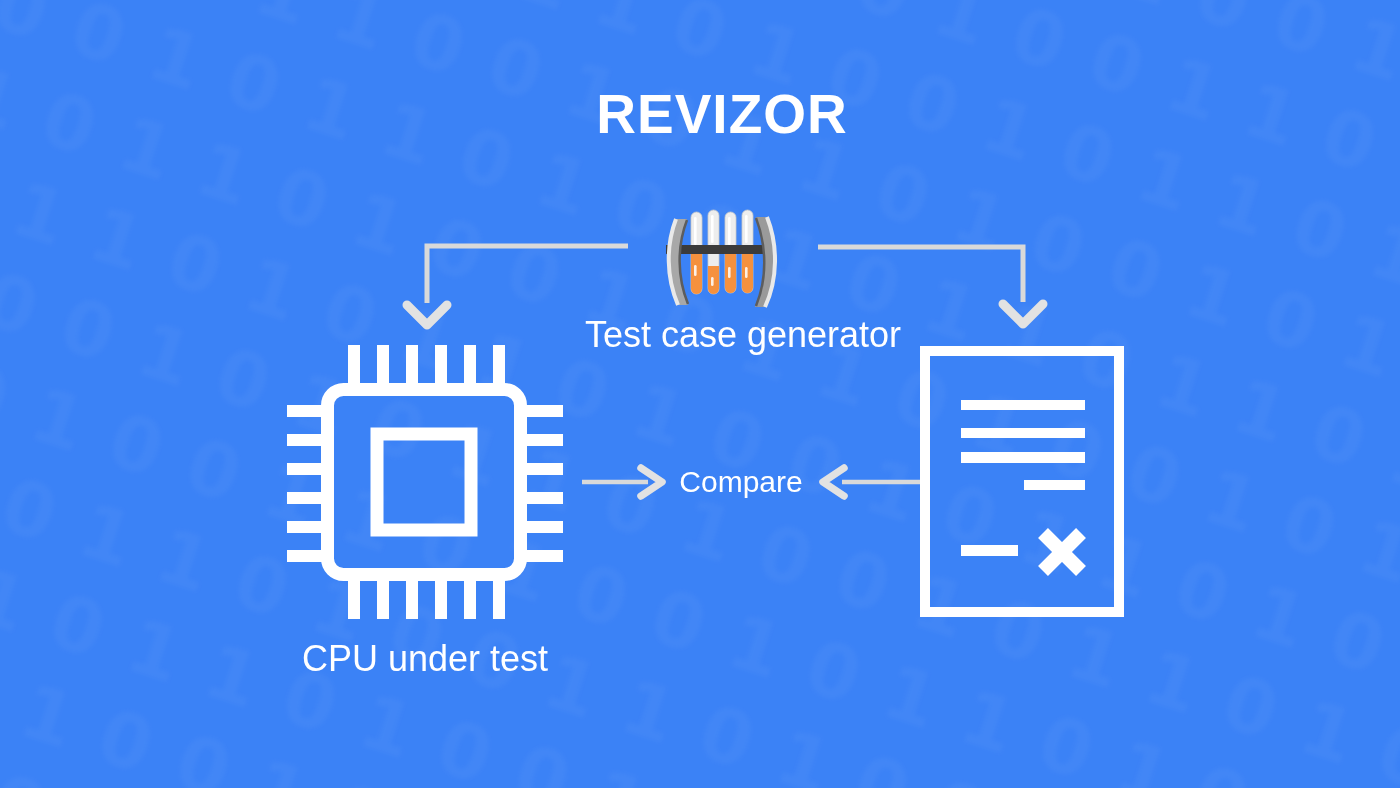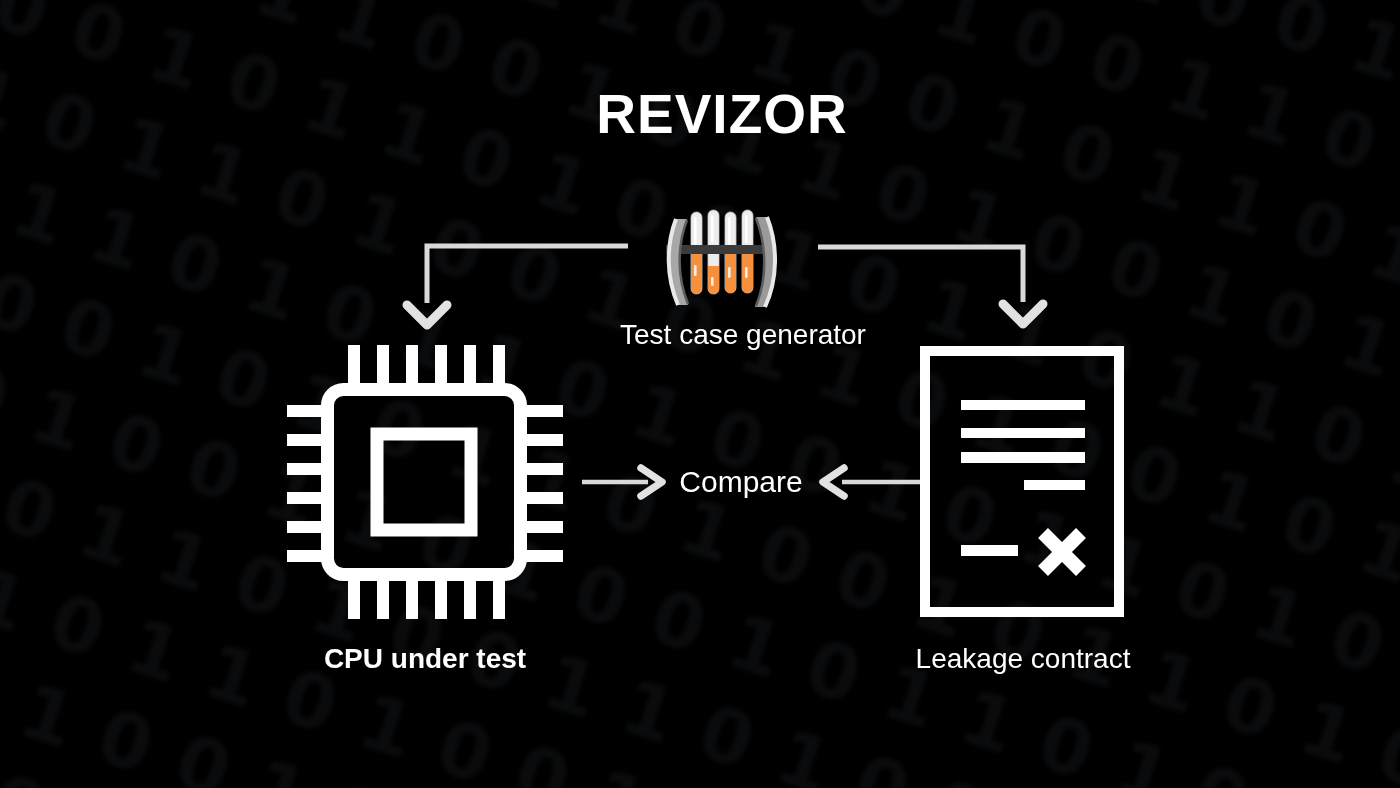--- a/index.html
+++ b/index.html
@@ -19,37 +19,37 @@
     filter:blur(2px);
     white-space:nowrap;user-select:none;pointer-events:none;
   }
   .bg-row{white-space:nowrap;}
   .title{
     position:absolute;left:522px;top:82px;width:400px;margin:0;
     text-align:center;font-size:55px;font-weight:700;letter-spacing:1px;
     color:#ffffff;
   }
   .node-label{
-    position:absolute;text-align:center;font-size:28px;font-weight:400;
+    position:absolute;text-align:center;font-size:36px;font-weight:400;
     color:#ffffff;line-height:38px;
   }
   .label-generator{left:563px;top:316px;width:360px;}
-  .label-cpu{left:275px;top:640px;width:300px;font-weight:bold;}
+  .label-cpu{left:275px;top:640px;width:300px;}
   .label-contract{left:873px;top:640px;width:300px;}
   .label-compare{left:641px;top:465px;width:200px;position:absolute;text-align:center;font-size:30px;color:#ffffff;}
   .icon-abs{position:absolute;}
   .icon-generator{left:664px;top:205px;}
   .icon-cpu{left:285px;top:342px;}
   .icon-contract{left:920px;top:346px;}
   .arrows{position:absolute;left:0;top:0;pointer-events:none;}
 </style>
 </head>
 <body>
 
-<div class="stage" style="background: #000000;">
+<div class="stage" style="background: #3b82f6;">
 
   <div class="bg-pattern" id="bgPattern" style="color: rgba(198, 222, 246, 0.05);">
       <div class="bg-row">01001101011101001011010010110100</div>
       <div class="bg-row">10110100101100101101001101001011</div>
       <div class="bg-row">00101101001011010110010110100101</div>
       <div class="bg-row">11010010110100101001101011010010</div>
       <div class="bg-row">01011010010110100101101001011011</div>
       <div class="bg-row">10010110110010110100101101001010</div>
       <div class="bg-row">01101001011010010110110100101101</div>
       <div class="bg-row">10100101101001011010010110100101</div>
@@ -172,17 +172,16 @@
       <rect x="41" y="82" width="124" height="10"></rect>
       <rect x="41" y="106" width="124" height="11"></rect>
       <rect x="104" y="134" width="61" height="10"></rect>
       <rect x="41" y="199" width="57" height="11"></rect>
     </g>
     <g stroke="#ffffff" stroke-width="14">
       <line x1="123" y1="187" x2="161" y2="225"></line>
       <line x1="161" y1="187" x2="123" y2="225"></line>
     </g>
   </svg>
-  <div class="node-label label-contract">Leakage contract</div>
 
   <div class="label-compare">Compare</div>
 
 </div>
 
 </body></html>

